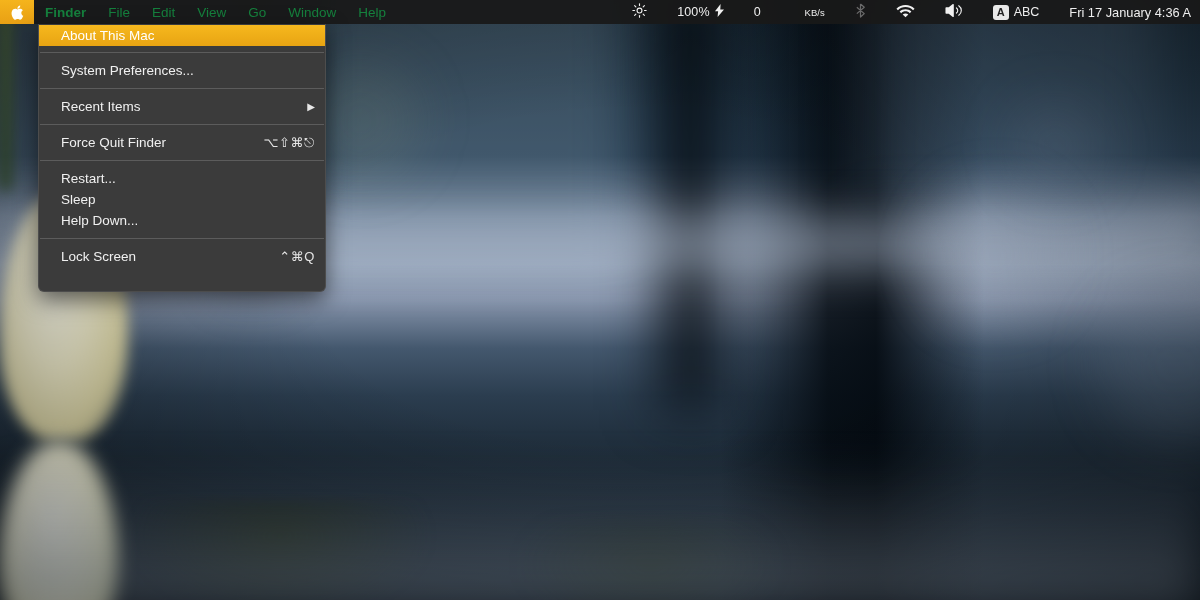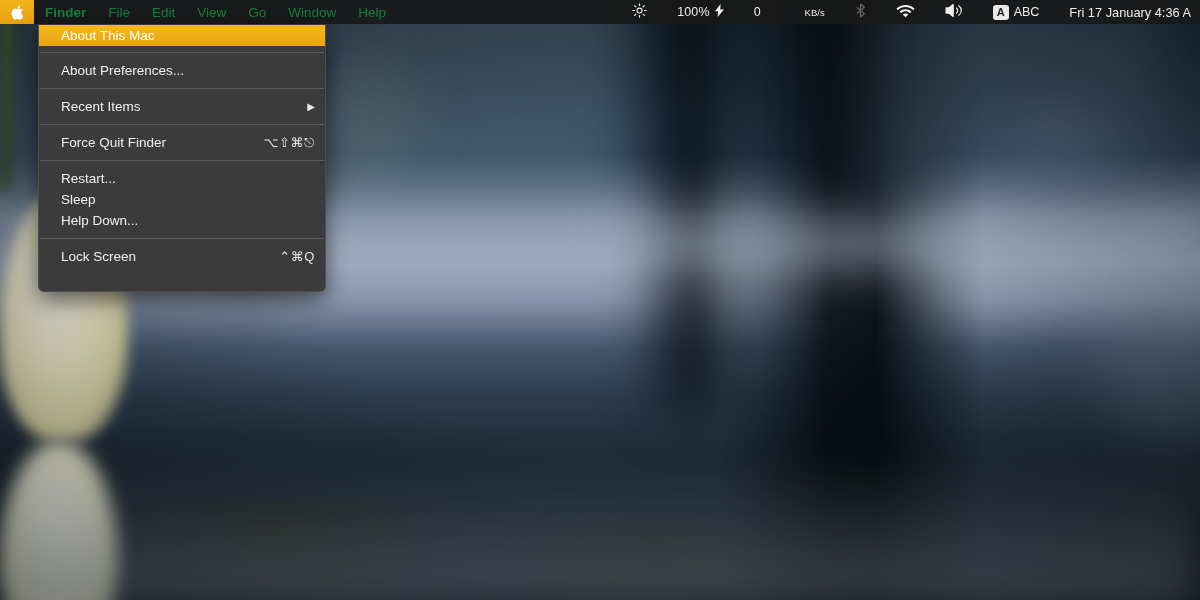--- a/index.html
+++ b/index.html
@@ -255,21 +255,21 @@
   <div class="menu-group" style="padding-top:1px;padding-bottom:2px;">
     <div class="menu-row highlight">
       <span class="label">About This Mac</span>
     </div>
   </div>
 
   <div class="menu-sep"></div>
 
   <div class="menu-group">
     <div class="menu-row">
-      <span class="label">About Preferences...</span>
+      <span class="label">System Preferences...</span>
     </div>
   </div>
 
   <div class="menu-sep"></div>
 
   <div class="menu-group">
     <div class="menu-row">
       <span class="label">Recent Items</span>
       <span class="arrow">▶</span>
     </div>

